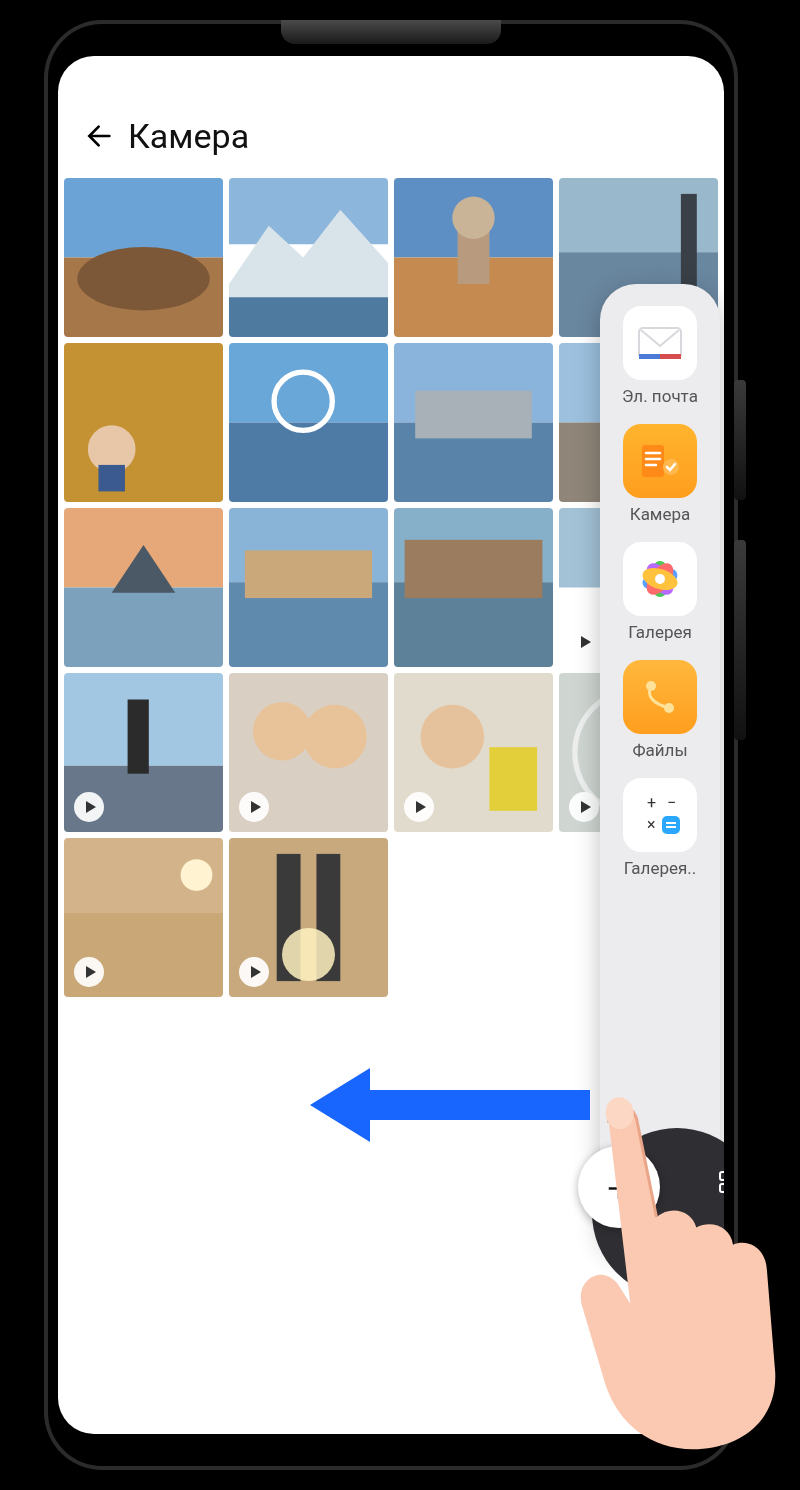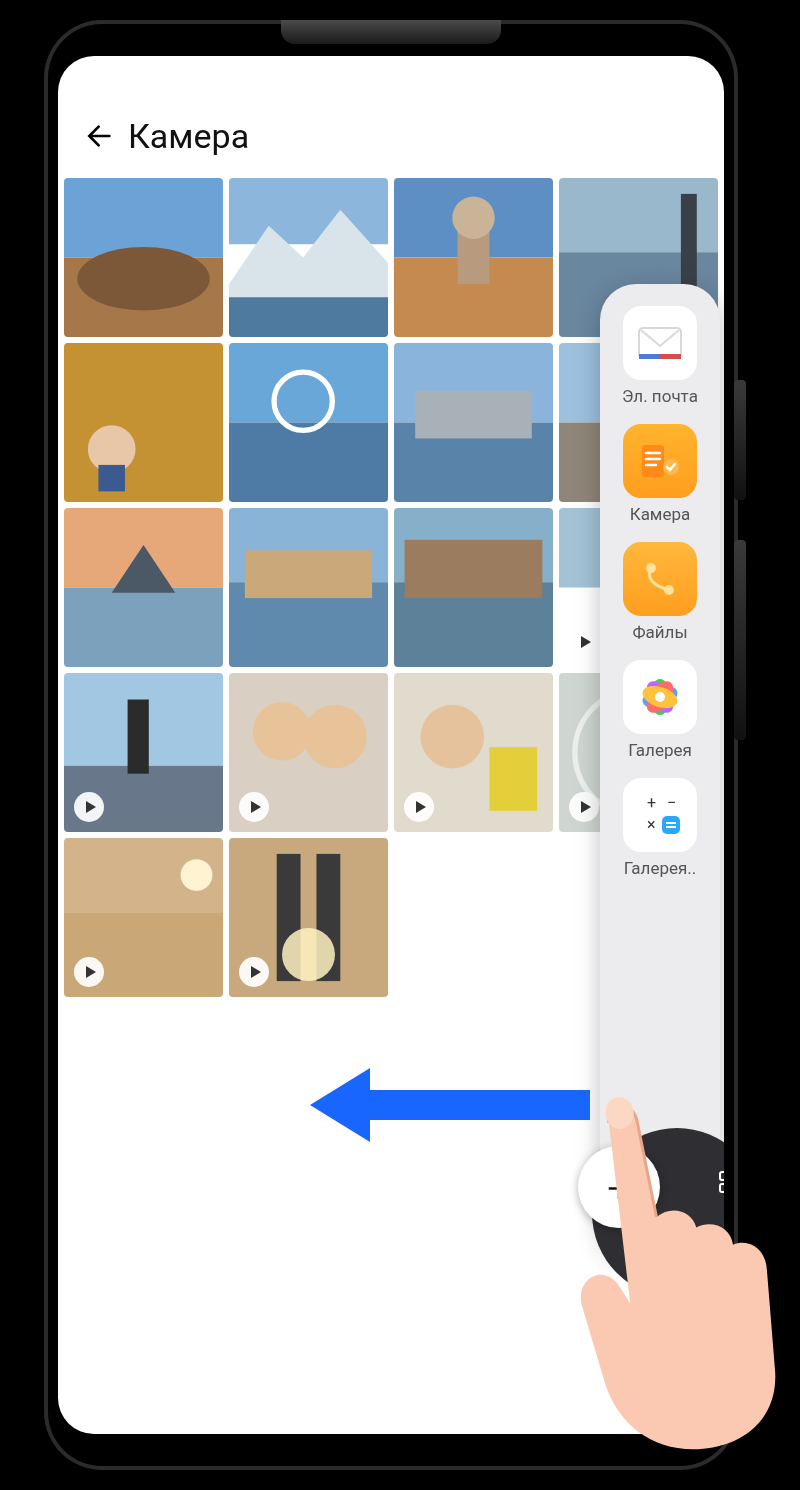--- a/index.html
+++ b/index.html
@@ -223,47 +223,47 @@
                 <line x1="8" y1="20" x2="22" y2="20" stroke="#fff" stroke-width="2.5" stroke-linecap="round"></line>
                 <line x1="8" y1="26" x2="18" y2="26" stroke="#fff" stroke-width="2.5" stroke-linecap="round"></line>
                 <circle cx="33" cy="28" r="8" fill="#ffb84d"></circle>
                 <path d="M29 28l3 3 5-6" fill="none" stroke="#fff" stroke-width="2.5" stroke-linecap="round"></path>
               </svg>
           </div>
           <div class="dock-label">Камера</div>
         </div>
 
         <div class="dock-item">
-          <div class="dock-icon" style="background:linear-gradient(#ffb83d,#ff9e1e);">
-            <svg width="44" height="44" viewBox="0 0 44 44">
-                <circle cx="13" cy="11" r="5" fill="#ffe29a"></circle>
-                <circle cx="31" cy="33" r="5" fill="#ffe29a"></circle>
-                <path d="M13 11 Q6 26 31 33" fill="none" stroke="#ffe29a" stroke-width="3"></path>
-              </svg>
-          </div>
-          <div class="dock-label">Файлы</div>
-        </div>
-
-        <div class="dock-item">
           <div class="dock-icon">
             <svg width="52" height="52" viewBox="0 0 52 52">
                 <g transform="translate(26 26)">
                   <ellipse rx="10" ry="18" fill="#4ec75a" transform="rotate(0)"></ellipse>
                   <ellipse rx="10" ry="18" fill="#5aa0ff" transform="rotate(72)"></ellipse>
                   <ellipse rx="10" ry="18" fill="#b768ff" transform="rotate(144)"></ellipse>
                   <ellipse rx="10" ry="18" fill="#ff6a6a" transform="rotate(216)"></ellipse>
                   <ellipse rx="10" ry="18" fill="#ffc23d" transform="rotate(288)"></ellipse>
                   <circle r="5" fill="#fff"></circle>
                 </g>
               </svg>
           </div>
           <div class="dock-label">Галерея</div>
         </div>
 
         <div class="dock-item">
+          <div class="dock-icon" style="background:linear-gradient(#ffb83d,#ff9e1e);">
+            <svg width="44" height="44" viewBox="0 0 44 44">
+                <circle cx="13" cy="11" r="5" fill="#ffe29a"></circle>
+                <circle cx="31" cy="33" r="5" fill="#ffe29a"></circle>
+                <path d="M13 11 Q6 26 31 33" fill="none" stroke="#ffe29a" stroke-width="3"></path>
+              </svg>
+          </div>
+          <div class="dock-label">Файлы</div>
+        </div>
+
+        <div class="dock-item">
           <div class="dock-icon">
             <svg width="50" height="50" viewBox="0 0 50 50">
                 <text x="12" y="18" font-size="16" fill="#333">+</text>
                 <text x="32" y="18" font-size="16" fill="#333">−</text>
                 <text x="12" y="40" font-size="16" fill="#333">×</text>
                 <rect x="27" y="26" width="18" height="18" rx="5" fill="#2aa7ff"></rect>
                 <rect x="31" y="32" width="10" height="2" fill="#fff"></rect>
                 <rect x="31" y="36" width="10" height="2" fill="#fff"></rect>
               </svg>
           </div>

